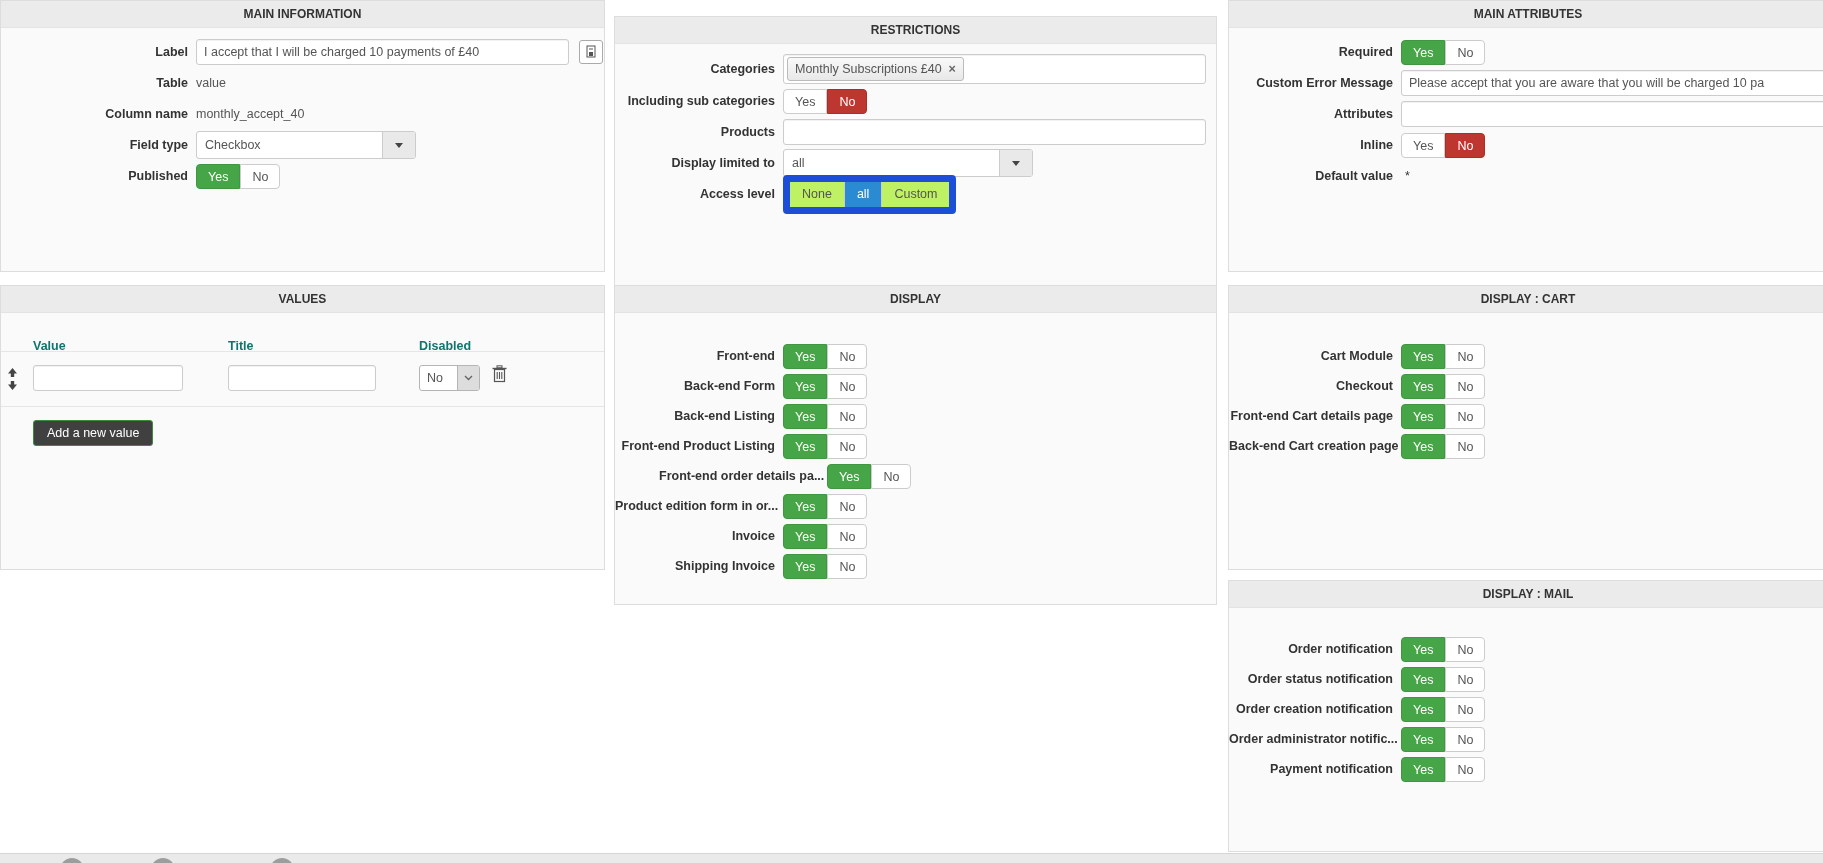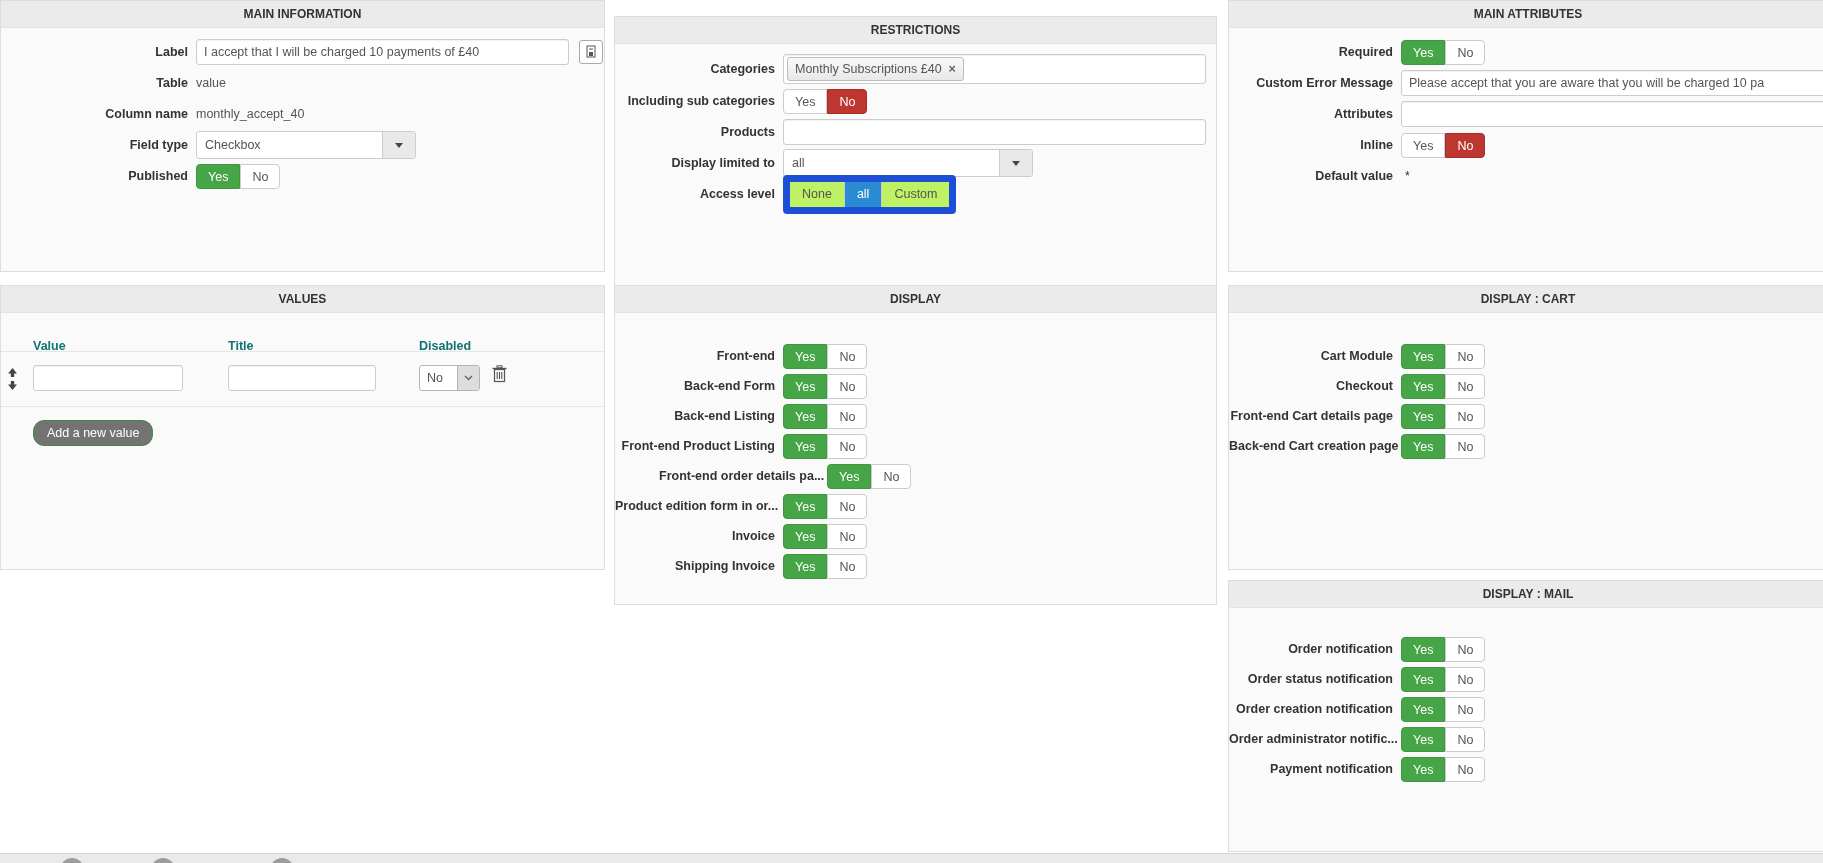--- a/index.html
+++ b/index.html
@@ -40,22 +40,22 @@
   .seg .sbtn.active{background:#2a8bd2;color:#fff;}
   
   .tagbox{display:flex;align-items:center;height:30px;padding:0 3px;}
   .tag{display:inline-flex;align-items:center;height:22px;padding:0 7px;border:1px solid #bbb;border-radius:3px;
        background:linear-gradient(#f9f9f9,#e8e8e8);color:#555;white-space:nowrap;}
   .tag .tag-x{margin-left:7px;color:#666;font-weight:bold;cursor:pointer;}
   
   .mini-icon-btn{width:22px;height:22px;margin-left:10px;border:1px solid #aaa;border-radius:3px;background:#fff;
        display:flex;align-items:center;justify-content:center;flex-shrink:0;}
   
-  .btn-green{display:inline-block;height:26px;line-height:24px;padding:0 13px;background:#737373;border:1px solid #3d8b3d;
-       border-radius:11px;color:#fff;box-sizing:border-box;}
+  .btn-green{display:inline-block;height:26px;line-height:24px;padding:0 13px;background:#404040;border:1px solid #3d8b3d;
+       border-radius:3px;color:#fff;box-sizing:border-box;}
   
   .vcols{position:relative;height:30px;}
   .vcols .vh{position:absolute;top:18px;font-weight:bold;color:#0f766e;}
   .vdivider{height:0;border-top:1px solid #e6e6e6;}
   .vrow{position:relative;height:54px;}
   .mini-sel{position:absolute;display:flex;height:26px;border:1px solid #b5b5b5;border-radius:3px;background:#fff;overflow:hidden;box-sizing:border-box;}
   .mini-sel .ms-txt{width:30px;line-height:24px;padding-left:7px;color:#555;}
   .mini-sel .ms-caret{width:21px;background:#ddd;border-left:1px solid #b5b5b5;display:flex;align-items:center;justify-content:center;}
   
   .footer-bar{position:absolute;left:0;top:853px;width:1823px;height:10px;background:#eaeaea;border-top:1px solid #d6d6d6;box-sizing:border-box;}

